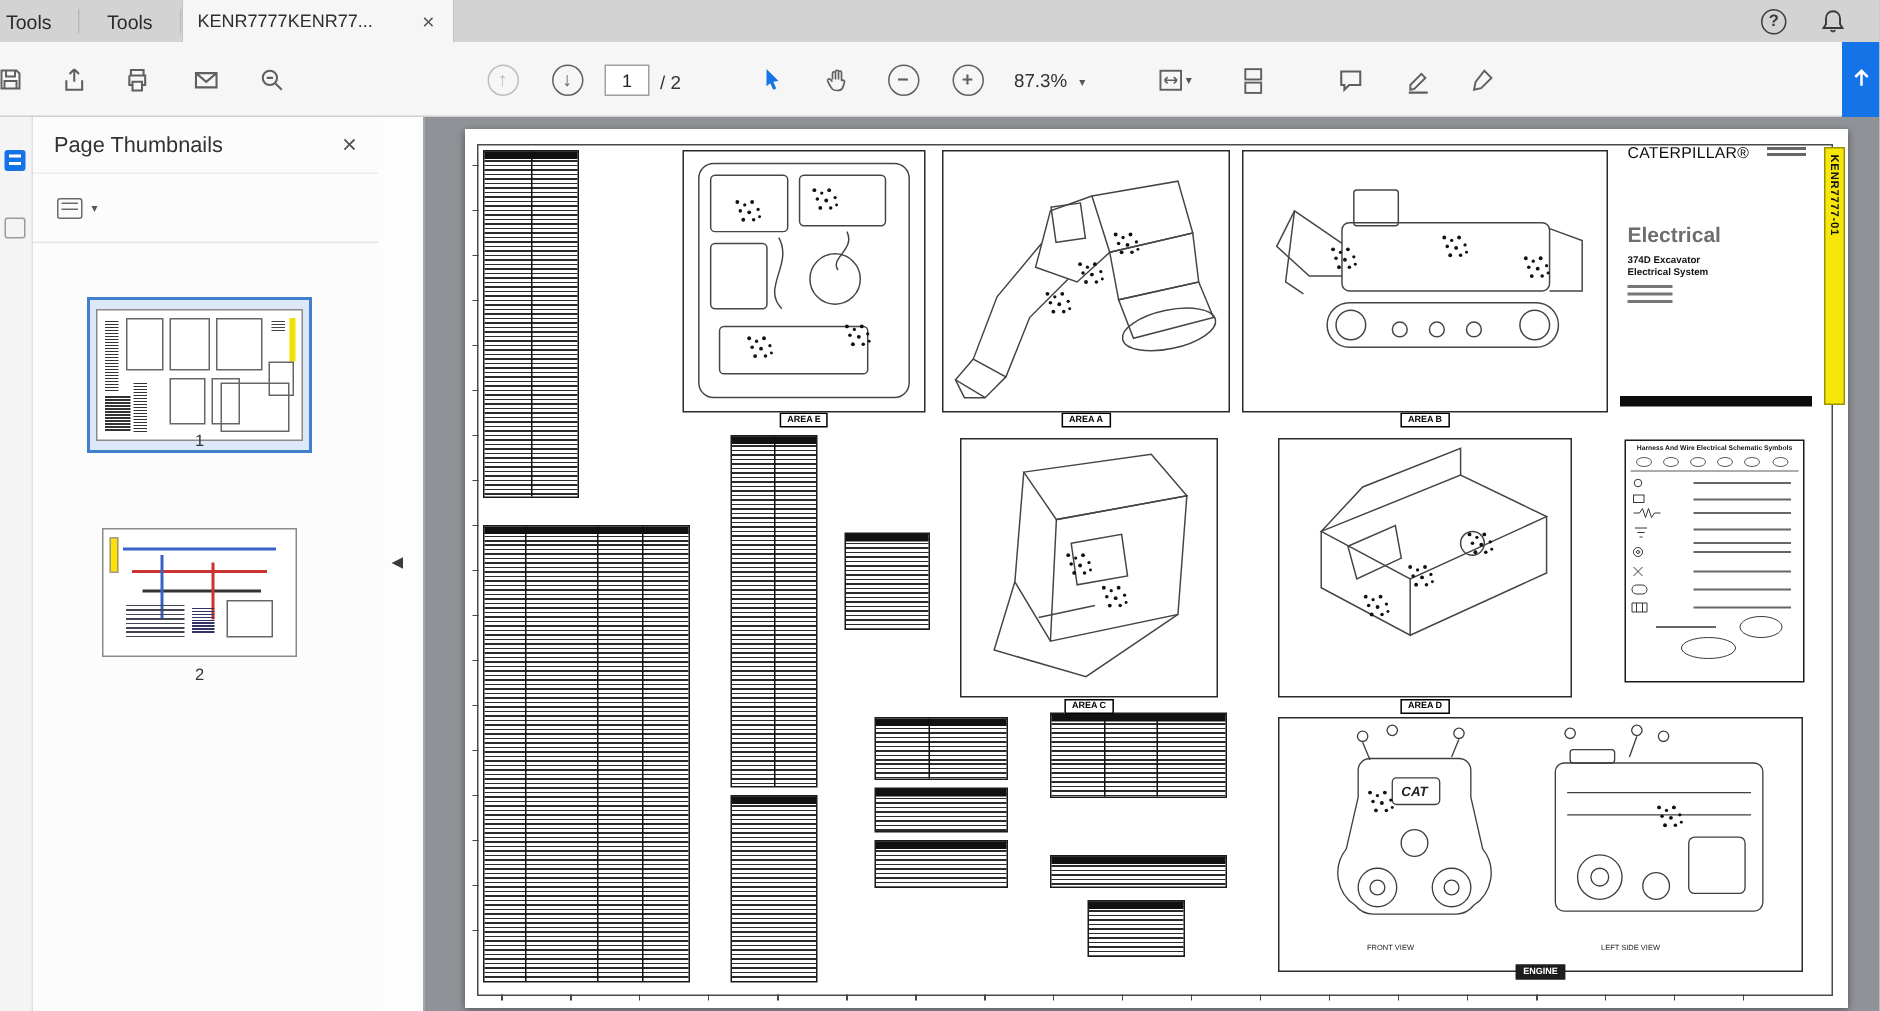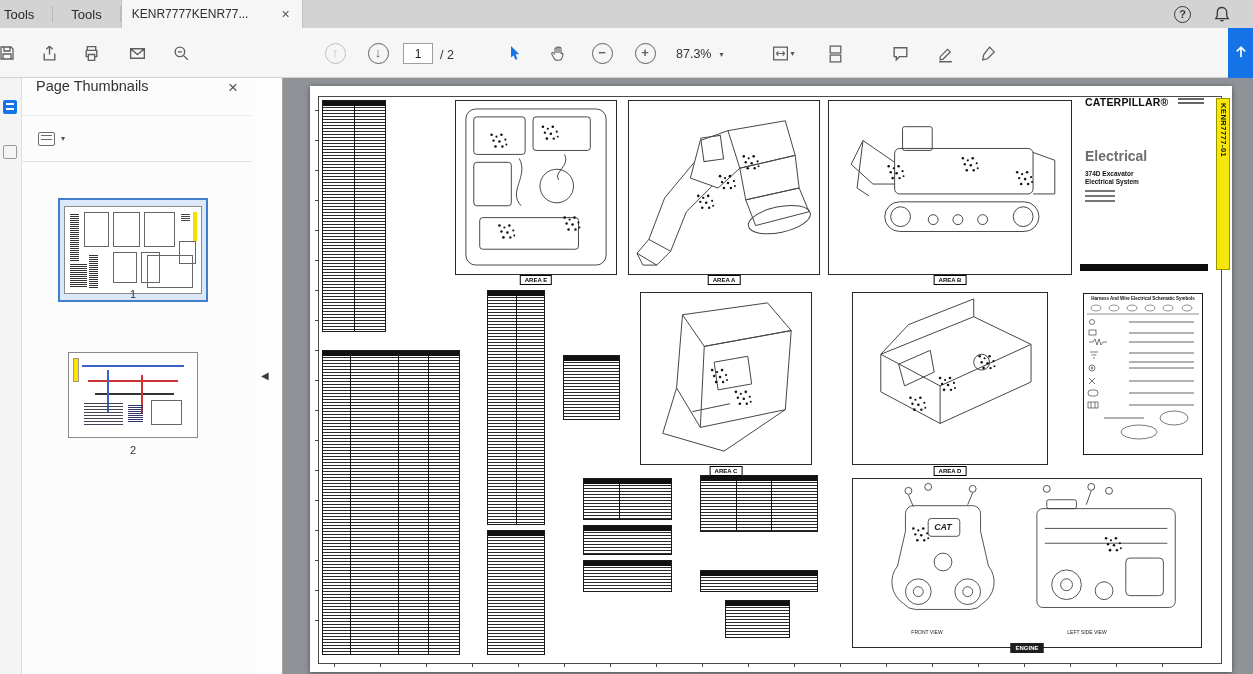--- a/index.html
+++ b/index.html
@@ -32,21 +32,21 @@
   
   .edge{position:absolute;left:0;top:78px;bottom:0;width:22px;background:#f4f4f4;border-right:1px solid #e0e0e0}
   .edge-icon{position:absolute;left:3px;cursor:pointer}
   .eb{width:14px;height:14px;border-radius:2px}
   .eb.blue{background:#1473e6;position:relative}
   .eb.blue i{position:absolute;left:3px;right:3px;height:2px;background:#fff}
   .eb.gray{border:1.5px solid #9a9a9a}
 
   
   .panel{position:absolute;left:22px;top:78px;bottom:0;width:230px;background:#fcfcfc}
-  .panel-head{height:38px;display:flex;align-items:flex-start;justify-content:space-between;padding:0 14px;border-bottom:1px solid #ececec}
+  .panel-head{height:38px;display:flex;align-items:center;justify-content:space-between;padding:0 14px;border-bottom:1px solid #ececec}
   .panel-title{font-size:14.5px;color:#323232}
   .panel-close{font-size:17px;color:#555;cursor:pointer}
   .panel-tools{height:46px;display:flex;align-items:center;padding:0 16px;border-bottom:1px solid #e3e3e3;gap:6px;cursor:pointer}
   .opts-glyph{width:17px;height:14px;border:1.5px solid #6b6b6b;border-radius:2px;position:relative}
   .opts-glyph i{position:absolute;left:2px;right:2px;height:1.5px;background:#6b6b6b}
   .thumb-sel{position:absolute;left:36px;top:120px;width:150px;height:104px;border:2px solid #3f80cc;background:rgba(110,165,230,.22);cursor:pointer}
   .mini{position:absolute;background:#fff;border:1px solid #8a8a8a}
   .m{position:absolute}
   .mb{position:absolute;border:1px solid #666}
   .thumb-label{position:absolute;text-align:center;font-size:11px;color:#333}
@@ -67,21 +67,21 @@
   .tbl b{position:absolute;left:0;right:0;top:0;height:5px;background:#111}
 
   .diag{position:absolute;border:1px solid #2a2a2a;background:#fff}
   .diag svg{width:100%;height:100%;display:block}
 
   .alab{position:absolute;transform:translateX(-50%);border:1px solid #000;background:#fff;color:#000;font-weight:bold;font-size:6px;line-height:8px;padding:0 4px;white-space:nowrap}
   .alab.dark{background:#1d1d1d;color:#fff;border-color:#1d1d1d}
   .micro{position:absolute;transform:translateX(-50%);font-size:5px;color:#222;white-space:nowrap}
   .microbar{position:absolute;background:#666}
 
-  .brand{position:absolute;left:775px;top:10px;font-size:10.5px;font-weight:bold;letter-spacing:.2px;color:#0d0d0d}
+  .brand{position:absolute;left:775px;top:10px;font-size:10.5px;font-weight:normal;letter-spacing:.2px;color:#0d0d0d}
   .heading{position:absolute;left:775px;top:62px;font-size:14px;font-weight:bold;color:#6e6e6e}
   .model,.system{position:absolute;left:775px;font-size:6.5px;font-weight:bold;color:#111}
   .blackbar{position:absolute;left:770px;top:178px;width:128px;height:7px;background:#0d0d0d}
   .ystrip{position:absolute;left:906px;top:12px;width:14px;height:172px;background:#f6e60a;border:1px solid #9a9400;text-align:center}
   .ystrip span{writing-mode:vertical-rl;font-size:7.5px;font-weight:bold;color:#111;letter-spacing:.5px;padding-top:4px;display:inline-block}
 
   .legend{position:absolute;left:773px;top:207px;width:120px;height:162px;border:1px solid #1a1a1a;background:#fff}
   .legend-title{font-size:4.5px;font-weight:bold;color:#111;text-align:center;padding:2px 3px 1px;line-height:5px}
   .legend svg{width:100%;height:138px;display:block}
 </style>

